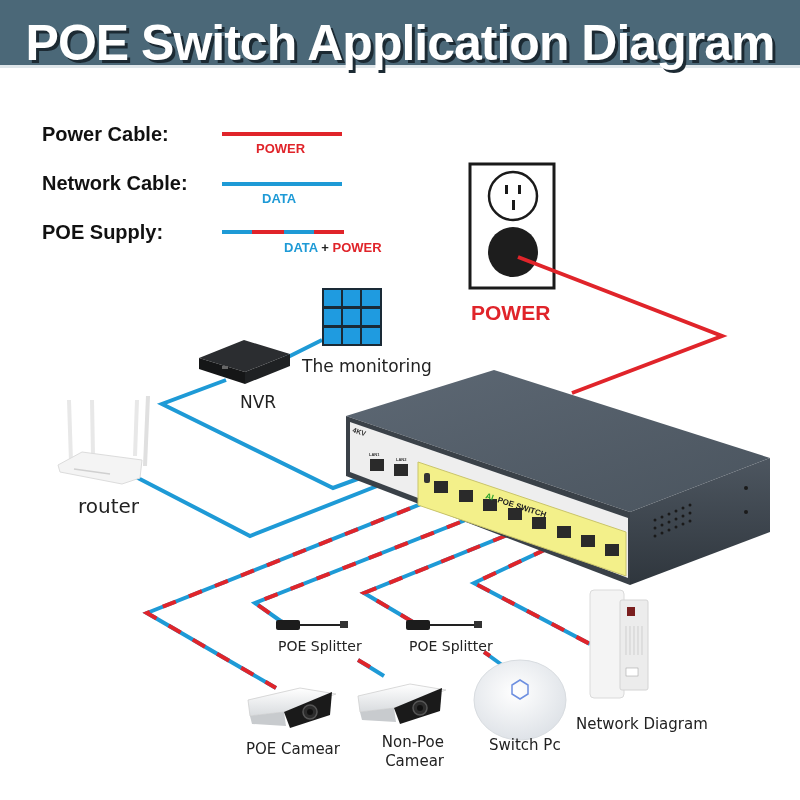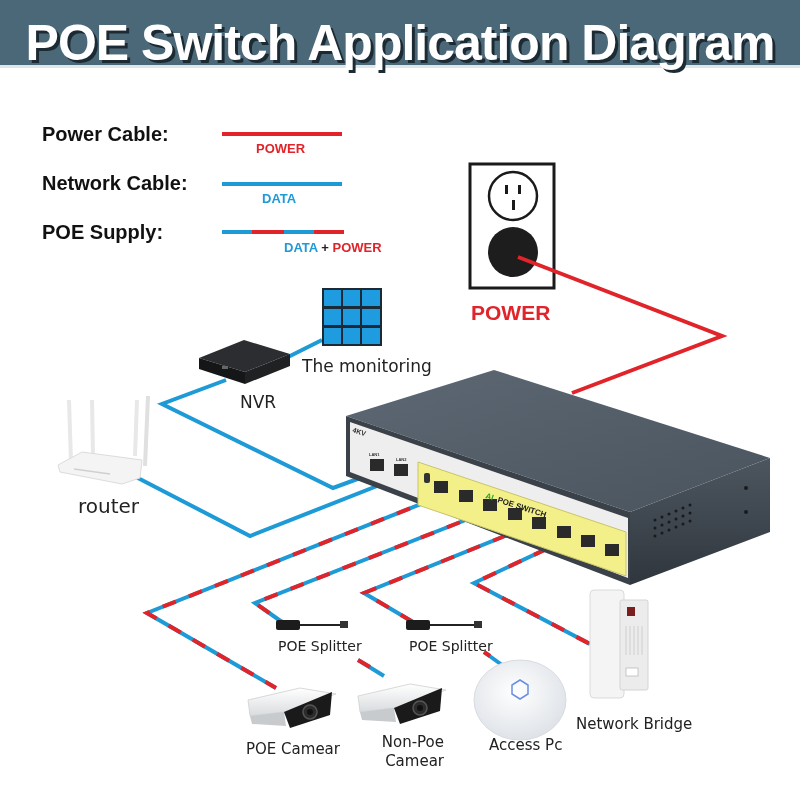--- a/index.html
+++ b/index.html
@@ -236,14 +236,14 @@
 <div class="lbl" style="left:302px;top:356px;font-size:17px">The monitoring</div>
 <div class="lbl" style="left:240px;top:392px;font-size:17px">NVR</div>
 <div class="lbl" style="left:78px;top:494px;font-size:20px">router</div>
 <div class="lbl" style="left:278px;top:638px;font-size:14px">POE Splitter</div>
 <div class="lbl" style="left:409px;top:638px;font-size:14px">POE Splitter</div>
 <div class="lbl" style="left:246px;top:740px;font-size:15px">POE Camear</div>
 <div class="lbl center" style="left:372px;top:733px;width:72px;font-size:15px;line-height:19px">
   <div>Non-Poe</div>
   <div>Camear</div>
 </div>
-<div class="lbl" style="left:489px;top:736px;font-size:15px">Access Pc</div>
-<div class="lbl" style="left:576px;top:715px;font-size:15px">Network Bridge</div>
+<div class="lbl" style="left:489px;top:736px;font-size:15px">Switch Pc</div>
+<div class="lbl" style="left:576px;top:715px;font-size:15px">Network Diagram</div>
 
 </body></html>

